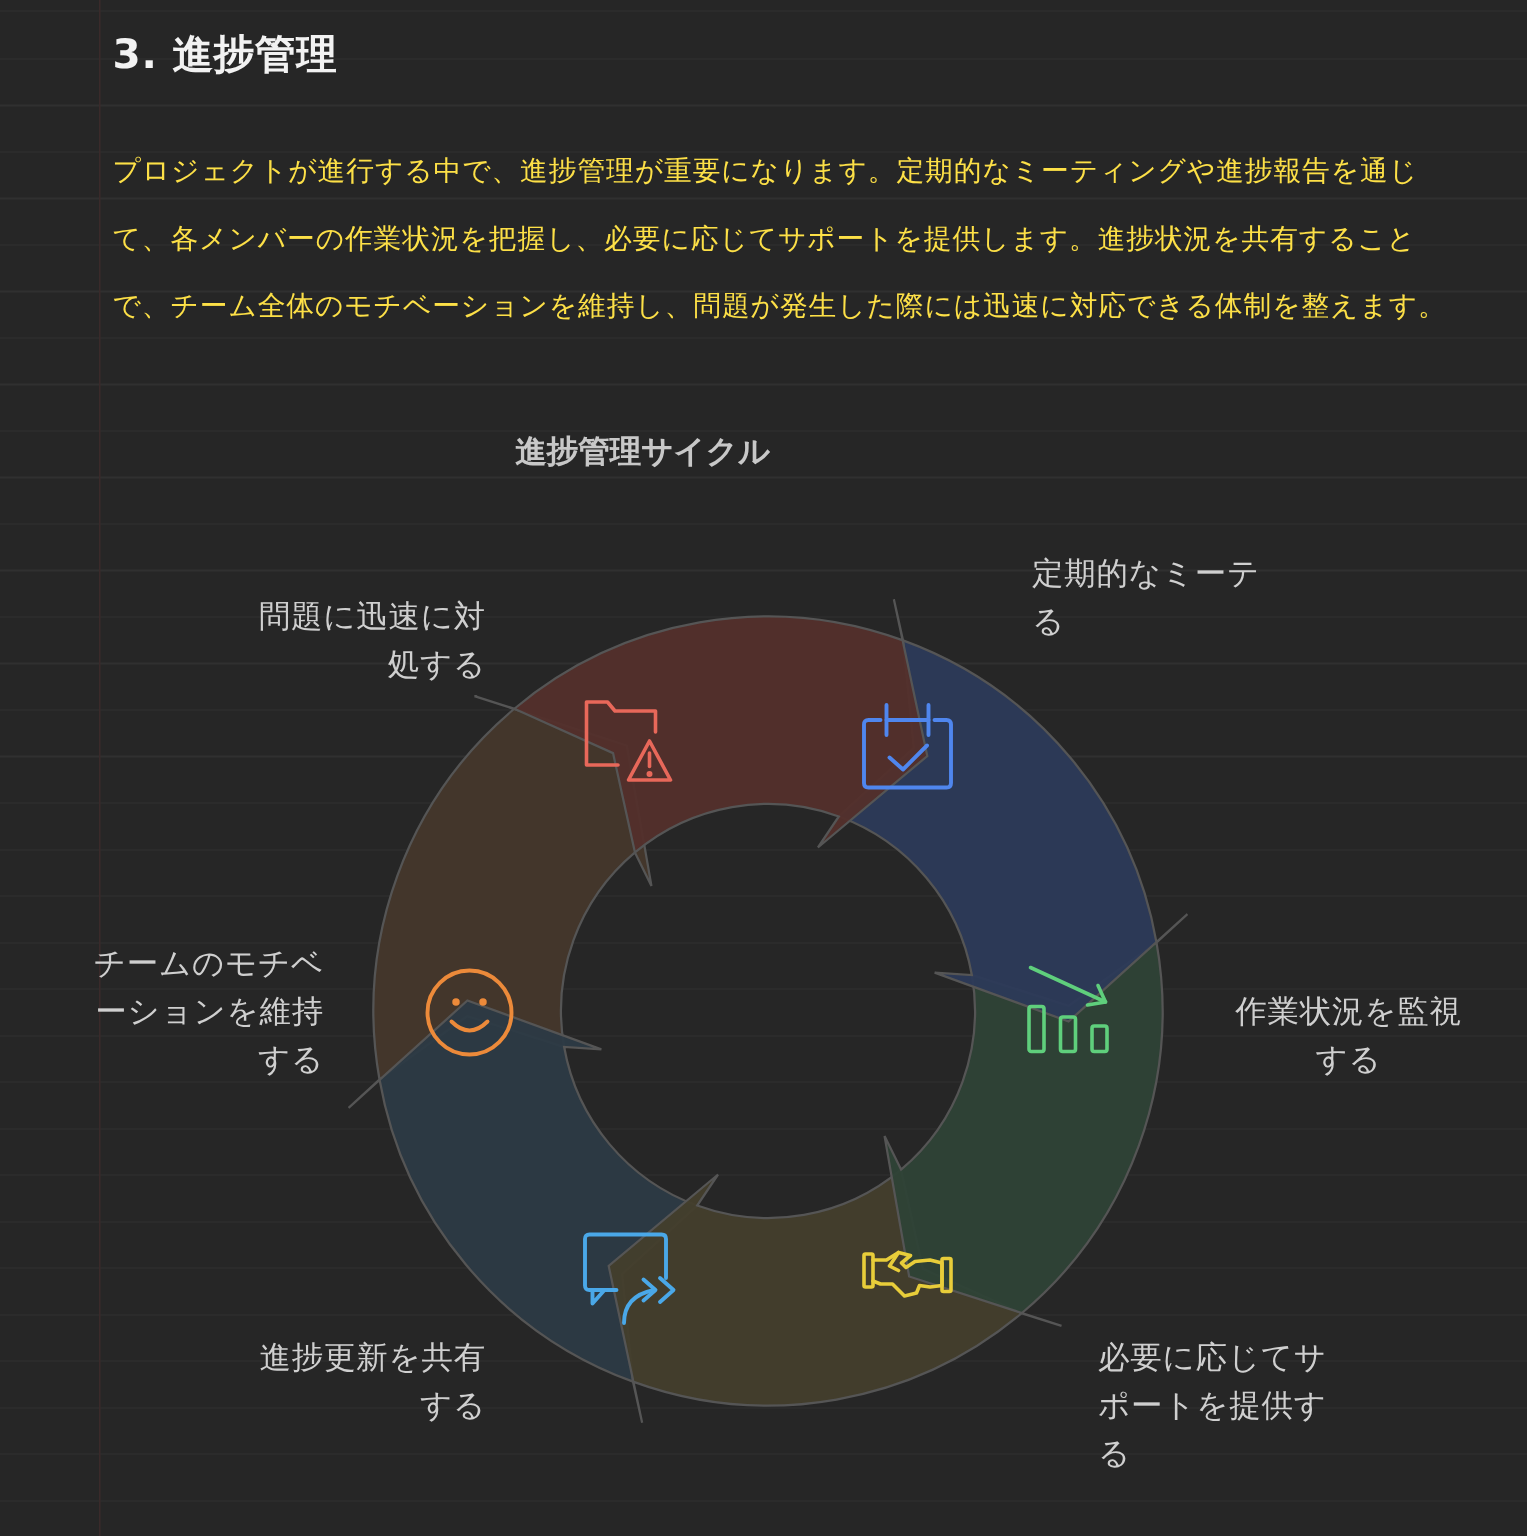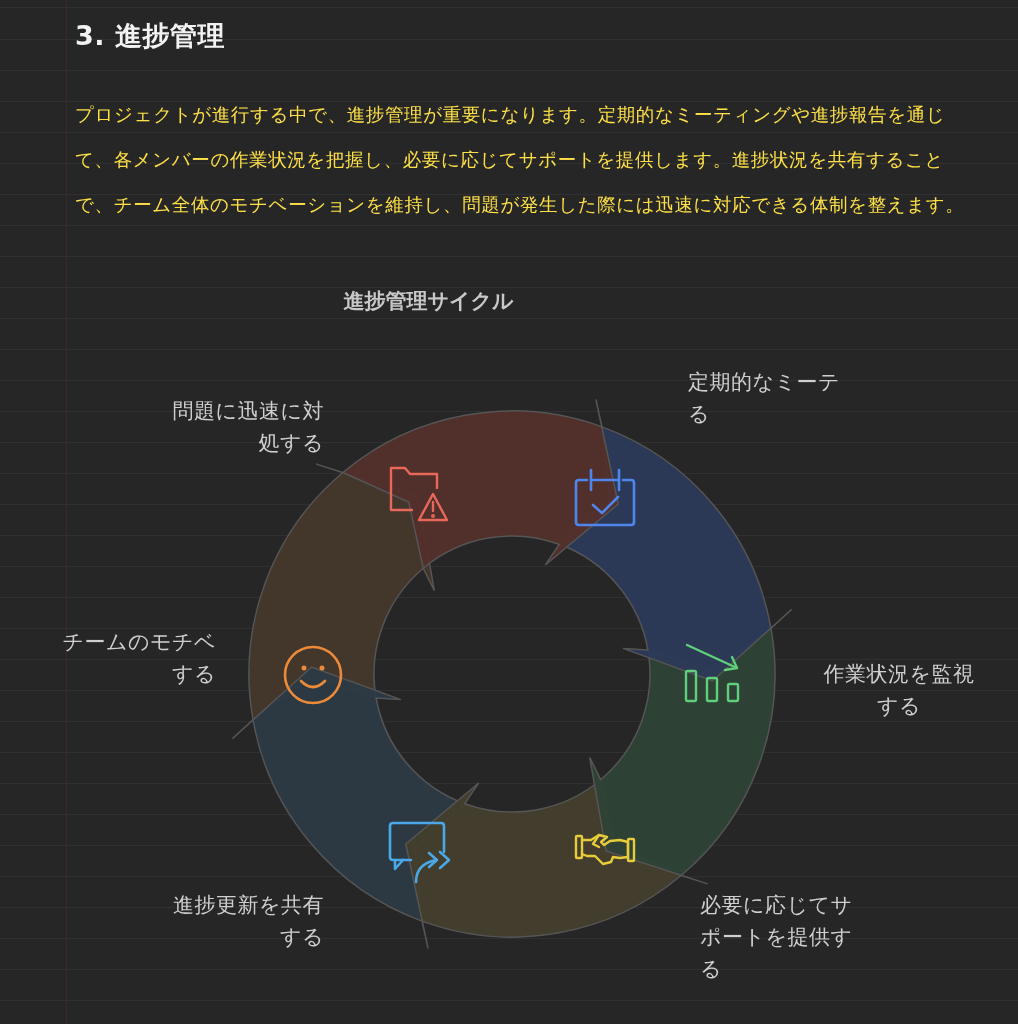--- a/index.html
+++ b/index.html
@@ -92,32 +92,33 @@
 <div class="label left-align" style="left:672px; top:366px;margin-left:16px;">
   <div>定期的なミーテ</div>
   <div>る</div>
 </div>
 
 <div class="label center-align" style="left:806px; top:658px; width:186px;">
   <div>作業状況を監視</div>
   <div>する</div>
 </div>
 
-<div class="label left-align" style="left:700px; top:889px;">
+<div class="label left-align" style="left:732px; top:889px;">
   <div>必要に応じてサ</div>
   <div>ポートを提供す</div>
   <div>る</div>
 </div>
 
 <div class="label right-align" style="left:100px; top:889px; width:224px;">
   <div>進捗更新を共有</div>
   <div>する</div>
 </div>
 
 <div class="label right-align" style="left:20px; top:626px; width:196px;">
   <div>チームのモチベ</div>
+  <div>ーションを維持</div>
   <div>する</div>
 </div>
 
 <div class="label right-align" style="left:100px; top:395px; width:224px;">
   <div>問題に迅速に対</div>
   <div>処する</div>
 </div>
 
 </body></html>

